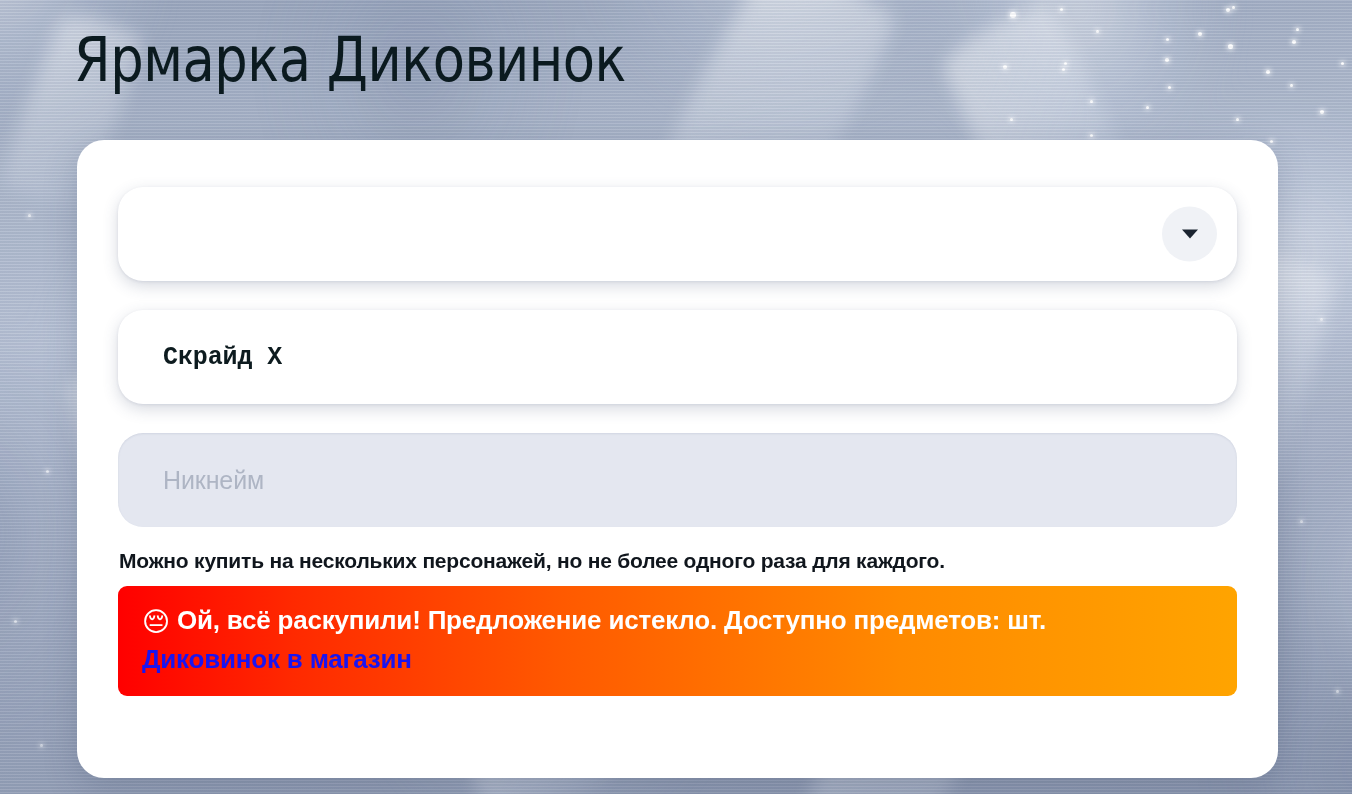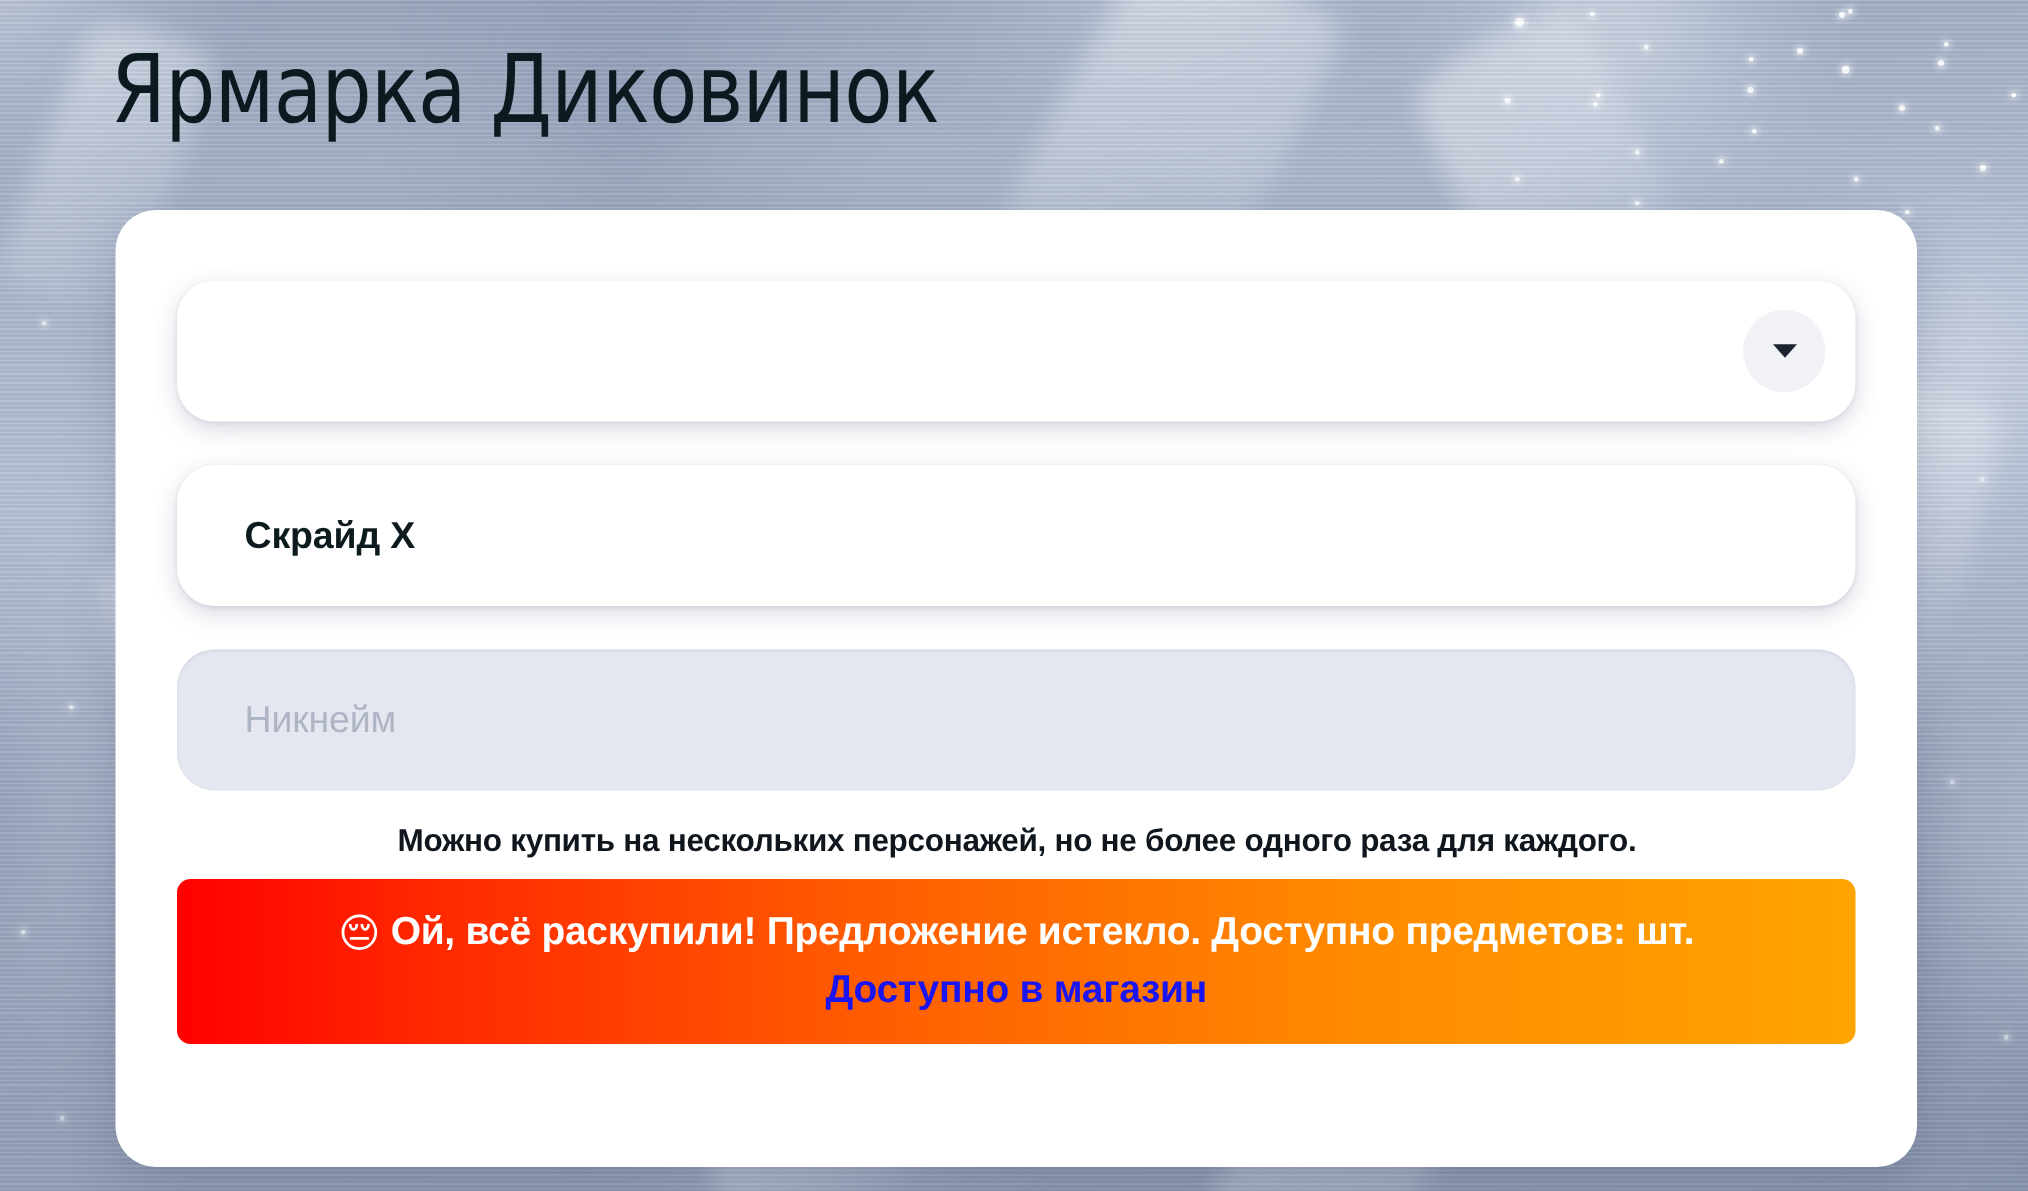--- a/index.html
+++ b/index.html
@@ -83,21 +83,20 @@
     );
     pointer-events: none;
   }
 
   
   #page {
     position: relative;
     z-index: 2;
     width: 1352px;
     height: 630px;
-    text-align: center;
   }
 
   #page-title {
     position: absolute;
     left: 74px;
     top: 28px;
     font-family: "DejaVu Sans Condensed", "Liberation Sans Narrow", "DejaVu Sans", sans-serif;
     font-size: 63px;
     line-height: 1.0;
     font-weight: 400;
@@ -140,21 +139,21 @@
   }
 
   .field.muted {
     background: #e4e7f0;
     box-shadow: inset 0 1px 2px rgba(120,132,160,.18);
     color: #aeb5c4;
     font-weight: 400;
   }
 
   #field-offer { margin-bottom: 29px; }
-  #field-character { margin-bottom: 29px; }
+  #field-character { margin-bottom: 29px; font-family: Liberation Mono, monospace; }
   #field-nickname  { margin-bottom: 22px; }
 
   .field-text { white-space: nowrap; overflow: hidden; text-overflow: ellipsis; }
 
   .placeholder-text {
     font-size: 25px;
     font-weight: 400;
     color: #aeb5c4;
   }
 
@@ -306,17 +305,17 @@
     </div>
 
     <div class="field muted" id="field-nickname">
       <span class="placeholder-text">Никнейм</span>
     </div>
 
     <p id="purchase-note">Можно купить на нескольких персонажей, но не более одного раза для каждого.</p>
 
     <div id="sold-out-banner">
       <span id="sold-out-emoji">😔</span><span id="sold-out-text">Ой, всё раскупили! Предложение истекло. Доступно предметов: шт.</span>
-      <a id="shop-link" href="#">Доступно в магазин</a>
+      <a id="shop-link" href="#">Диковинок в магазин</a>
     </div>
 
   </div>
 </div>
 
 </body></html>

